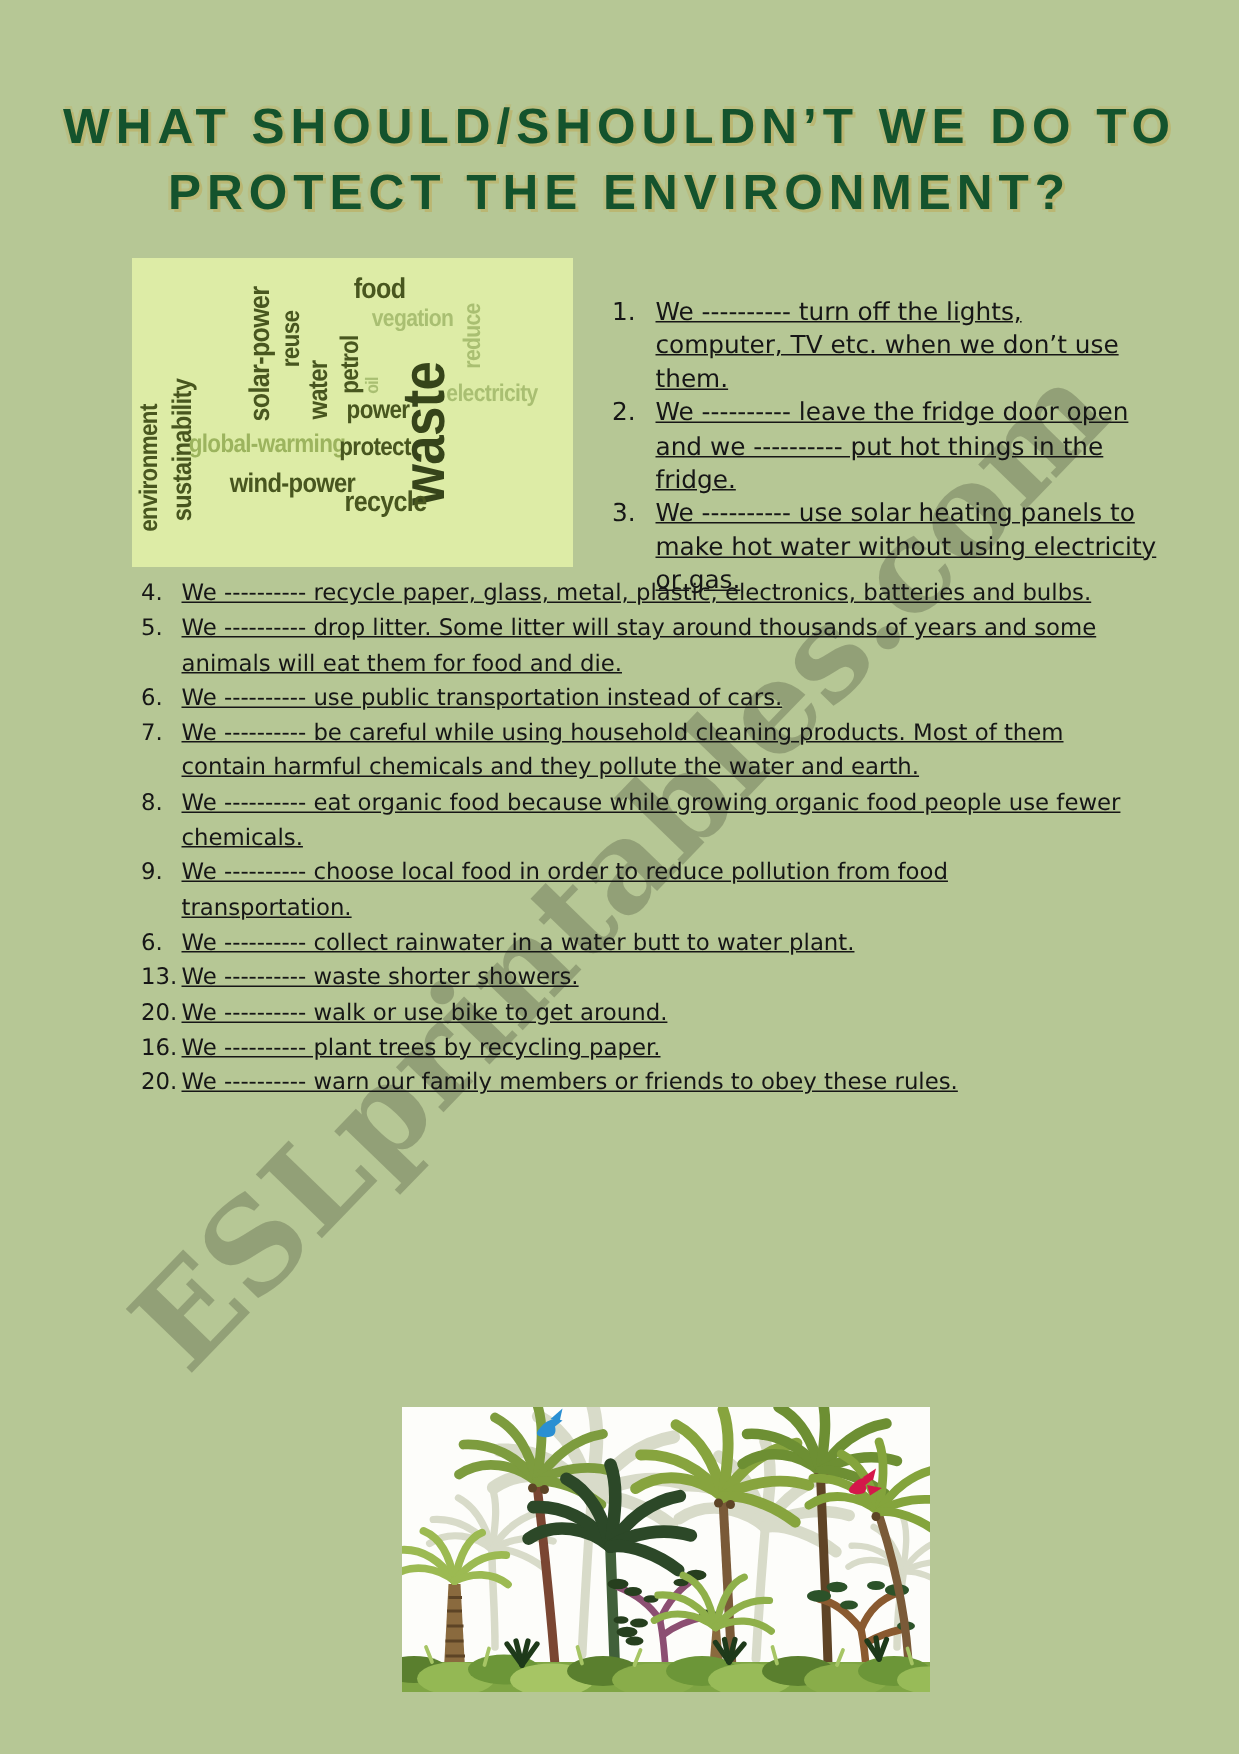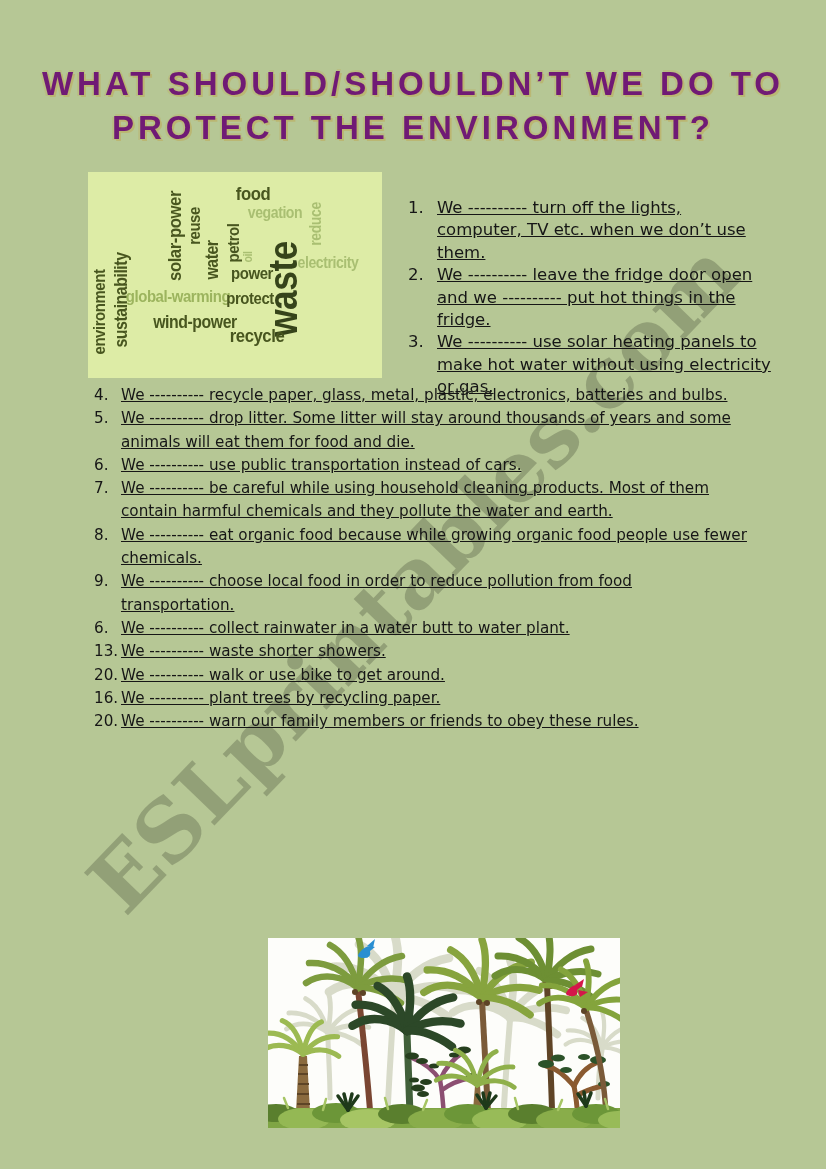--- a/index.html
+++ b/index.html
@@ -20,21 +20,21 @@
     transform:rotate(-46deg);
     white-space:nowrap;
     z-index:1;pointer-events:none;
   }
   
   .title{
     position:absolute;top:62px;left:0;width:100%;
     margin:0;text-align:center;z-index:2;
     font-family:"Liberation Sans",sans-serif;
     font-weight:800;font-size:33px;letter-spacing:4px;line-height:44px;
-    color:#701a75;
+    color:#14532d;
     text-shadow:2px 2px 0 rgba(188,179,106,.8), -2px 1px 0 rgba(188,179,106,.45), 1px -2px 0 rgba(188,179,106,.45);
   }
   .title .tline{display:block;}
   
   .wordcloud{
     position:absolute;left:88px;top:172px;width:294px;height:206px;
     background:#ddeca6;z-index:2;overflow:hidden;
   }
   .wc-word{
     position:absolute;

